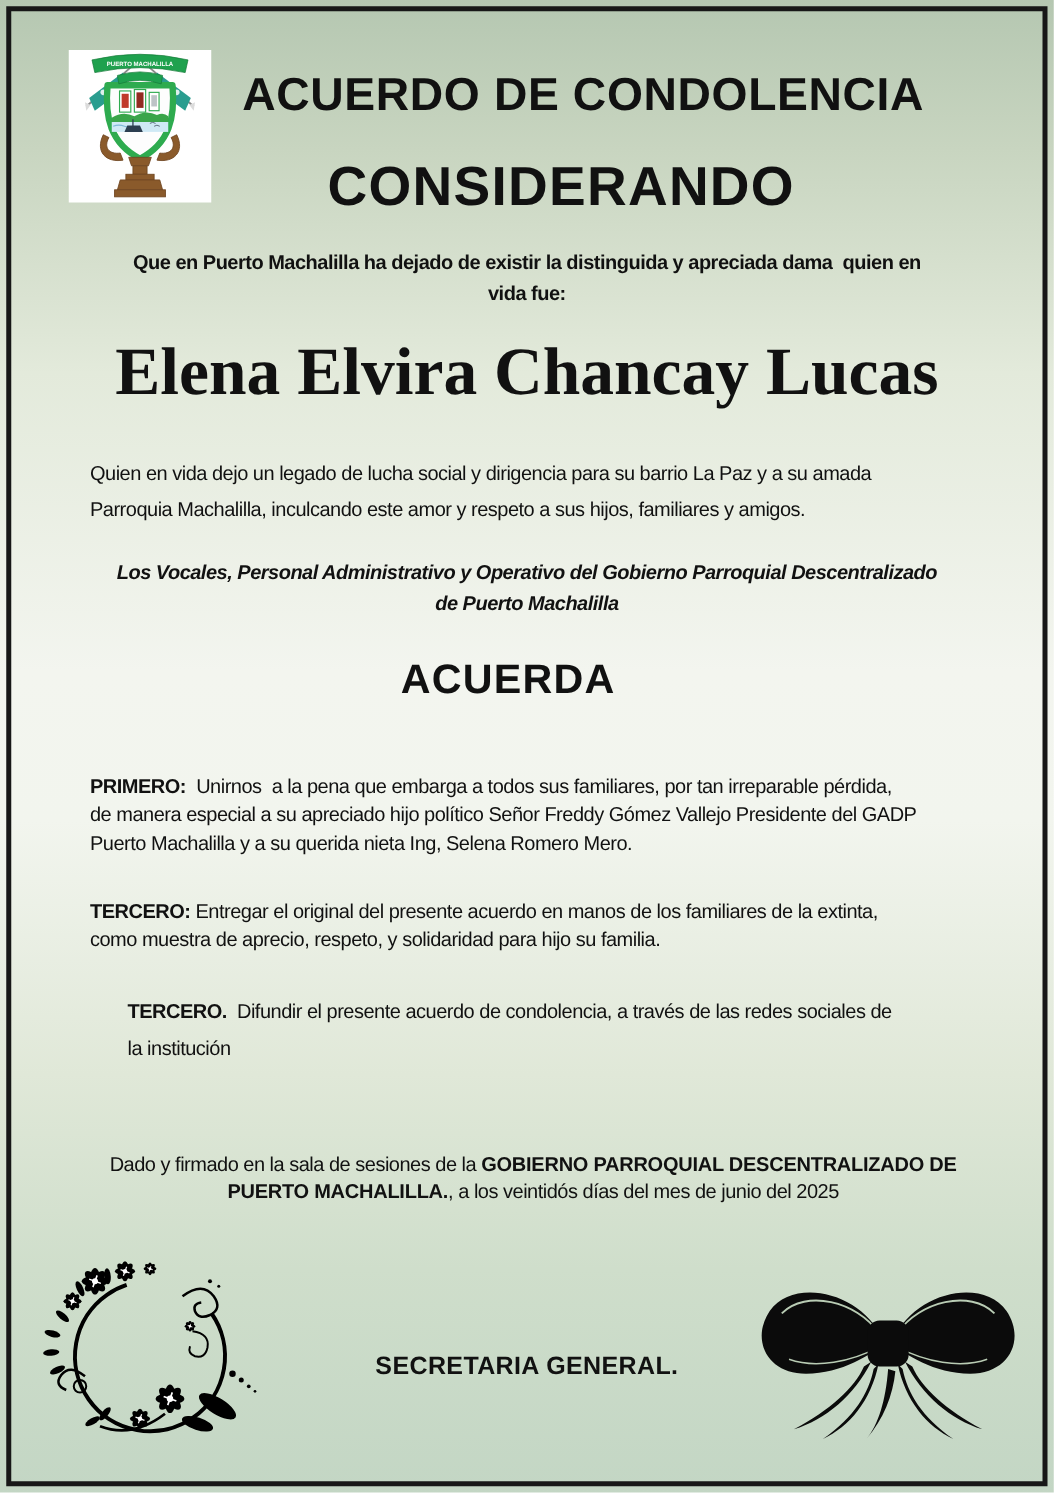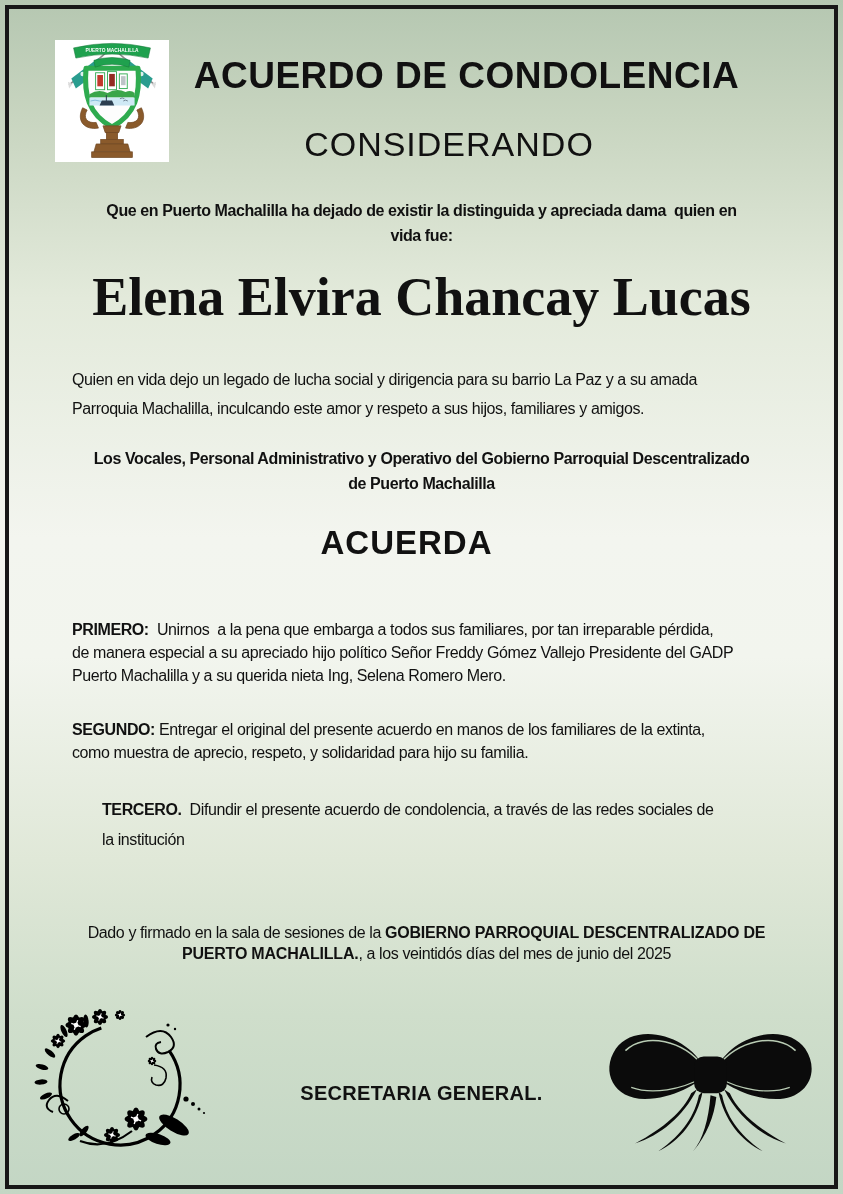--- a/index.html
+++ b/index.html
@@ -21,29 +21,29 @@
   .abs { position: absolute; }
   .center { text-align: center; }
   .pre { white-space: pre-wrap; }
   .body-text {
     font-size: 16px; letter-spacing: -0.4px; line-height: 1.45;
   }
   .doc-title {
     font-size: 37px; font-weight: bold; letter-spacing: 0.5px; text-align: center;
   }
   .section-heading {
-    font-size: 34px; font-weight: normal; letter-spacing: 1px;
+    font-size: 44px; font-weight: bold; letter-spacing: 1px;
   }
   .intro { font-weight: bold; line-height: 1.55; }
   .deceased-name {
     font-family: "Liberation Serif", serif;
     font-size: 54px; font-weight: normal;
   }
   .legacy { line-height: 1.8; }
-  .issuers { font-weight: bold; line-height: 1.55; }
+  .issuers { font-weight: bold; line-height: 1.55; font-style: italic; }
   .acuerda { font-size: 33px; font-weight: bold; letter-spacing: 1px; }
   .clause-label { font-weight: bold; }
   .clause-tercero { line-height: 1.9; }
   .closing { line-height: 1.32; }
   .closing b { letter-spacing: -0.2px; }
   .signature { font-size: 20px; font-weight: bold; letter-spacing: 0.3px; }
   .logo-box {
     left: 55px; top: 40px; width: 114px; height: 122px;
     background: #ffffff;
   }
@@ -118,21 +118,21 @@
 
 <div class="abs acuerda center" style="left:0; right:30px; top:524px;">ACUERDA</div>
 
 <div class="abs body-text" style="left:72px; right:24px; top:618px;">
   <span class="clause-label">PRIMERO:</span><span class="pre">  Unirnos  a la pena que embarga a todos sus familiares, por tan irreparable pérdida,
 de manera especial a su apreciado hijo político Señor Freddy Gómez Vallejo Presidente del GADP
 Puerto Machalilla y a su querida nieta Ing, Selena Romero Mero.</span>
 </div>
 
 <div class="abs body-text" style="left:72px; right:24px; top:718px;">
-  <span class="clause-label">SEGUNDO:</span><span class="pre"> Entregar el original del presente acuerdo en manos de los familiares de la extinta,
+  <span class="clause-label">TERCERO:</span><span class="pre"> Entregar el original del presente acuerdo en manos de los familiares de la extinta,
 como muestra de aprecio, respeto, y solidaridad para hijo su familia.</span>
 </div>
 
 <div class="abs body-text clause-tercero" style="left:72px; right:24px; top:795px;margin-left:30px;">
   <span class="clause-label">TERCERO.</span><span class="pre">  Difundir el presente acuerdo de condolencia, a través de las redes sociales de
 la institución</span>
 </div>
 
 <div class="abs body-text closing center" style="left:55px; right:45px; top:922px;">
   <span>Dado y firmado en la sala de sesiones de la </span><b>GOBIERNO PARROQUIAL DESCENTRALIZADO DE PUERTO MACHALILLA.</b><span>, a los veintidós días del mes de junio del 2025</span>

